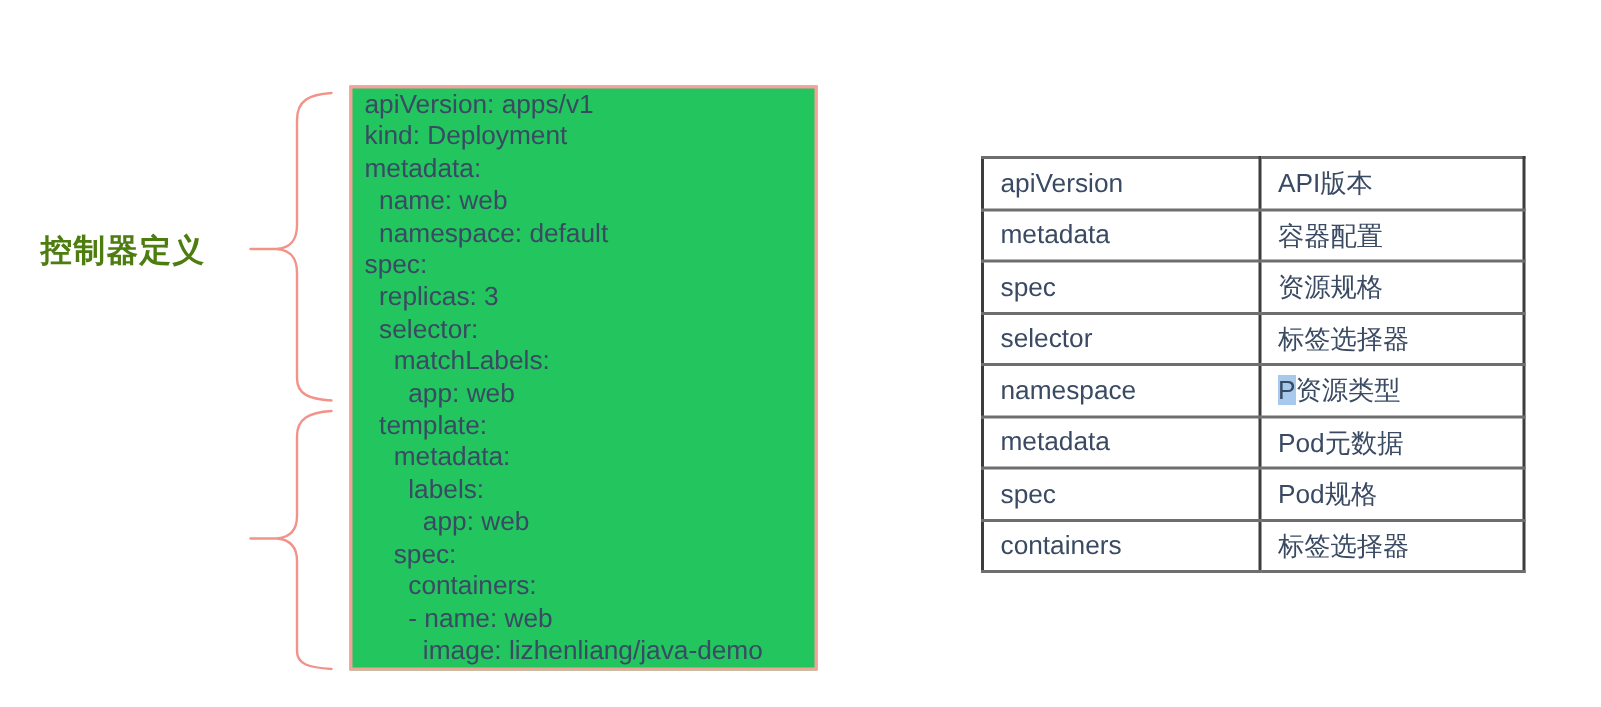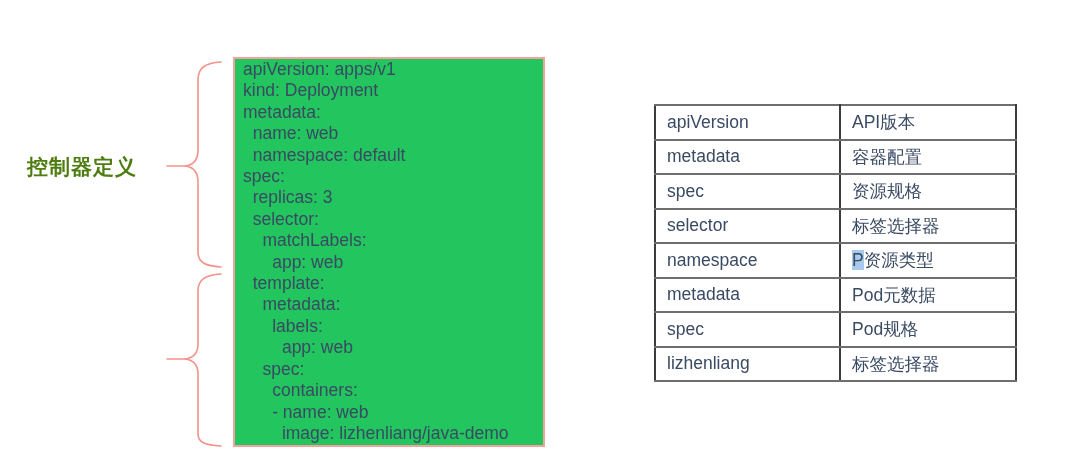--- a/index.html
+++ b/index.html
@@ -150,19 +150,19 @@
       </tr>
       <tr>
         <td>metadata</td>
         <td>Pod元数据</td>
       </tr>
       <tr>
         <td>spec</td>
         <td>Pod规格</td>
       </tr>
       <tr>
-        <td>lizhenliang</td>
+        <td>containers</td>
         <td>标签选择器</td>
       </tr>
     </tbody>
   </table>
 
 </div>
 
 </body></html>

